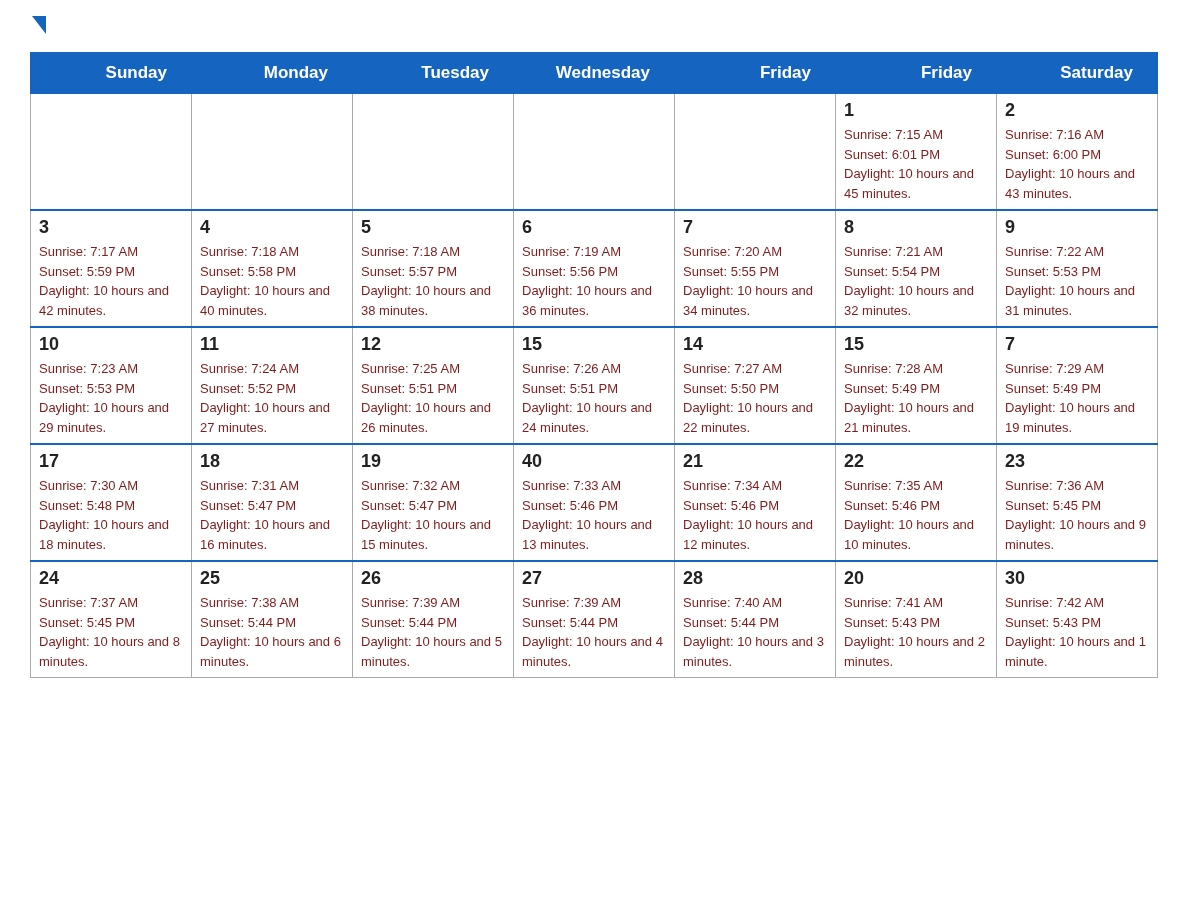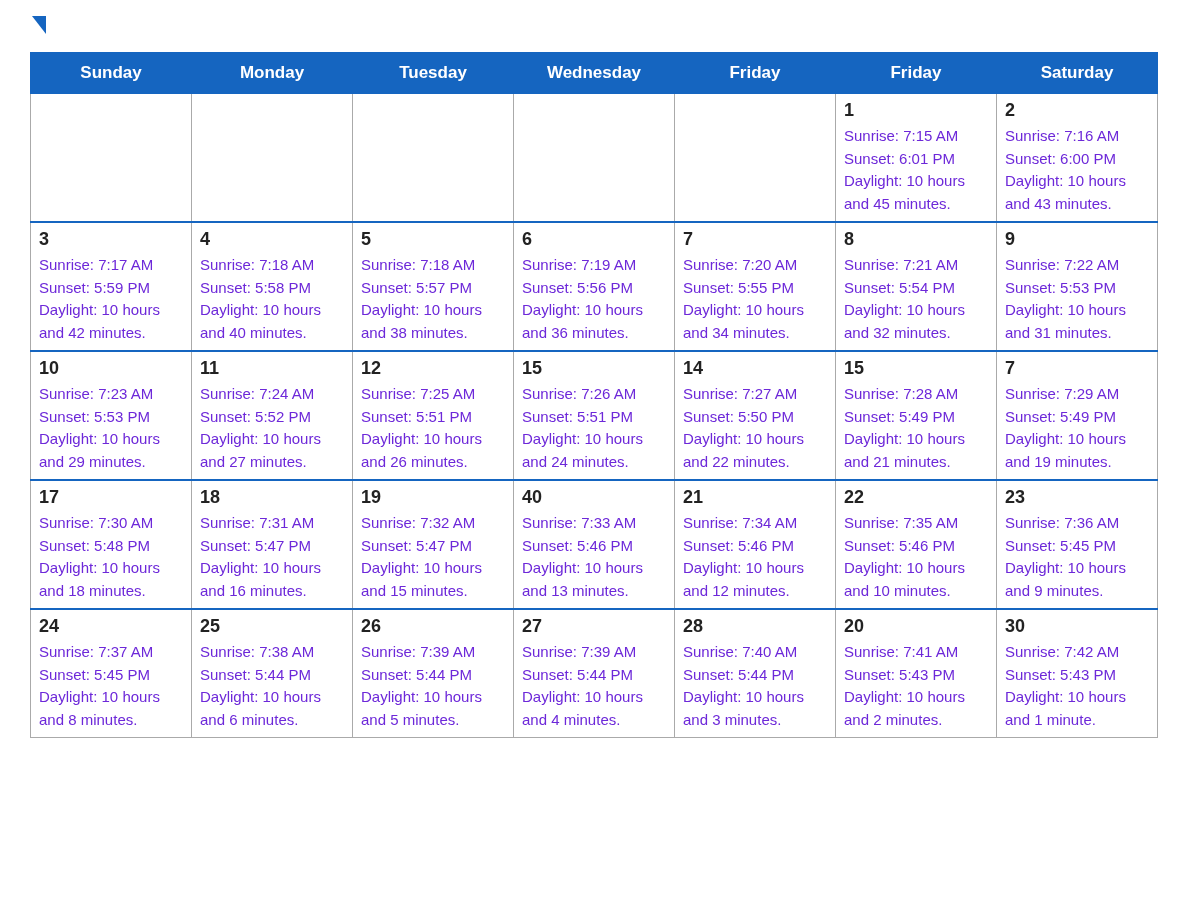--- a/index.html
+++ b/index.html
@@ -64,42 +64,42 @@
     .calendar {
       width: 100%;
       border-collapse: collapse;
       border: 1px solid #999;
     }
     .calendar th {
       background: #1565c0;
       color: #fff;
       font-size: 17px;
       font-weight: bold;
-      padding: 10px 4px;
-      text-align: center;
+      padding: 10px 24px;
+      text-align: right;
       border: 1px solid #1565c0;
     }
     .calendar td {
       vertical-align: top;
       border: 1px solid #aaa;
       padding: 6px 8px;
       width: calc(100% / 7);
       min-height: 100px;
       background: #fff;
     }
     .day-num {
       font-size: 18px;
       font-weight: bold;
       color: #222;
       display: block;
       margin-bottom: 4px;
     }
     .day-info {
-      font-size: 15px;
-      color: #6d28d9;
+      font-size: 13px;
+      color: #7f1d1d;
       line-height: 1.5;
     }
     .empty-cell {
       background: #f5f5f5;
     }
     .row-divider td {
       border-top: 2px solid #1565c0;
     }
   </style>
 </head>

